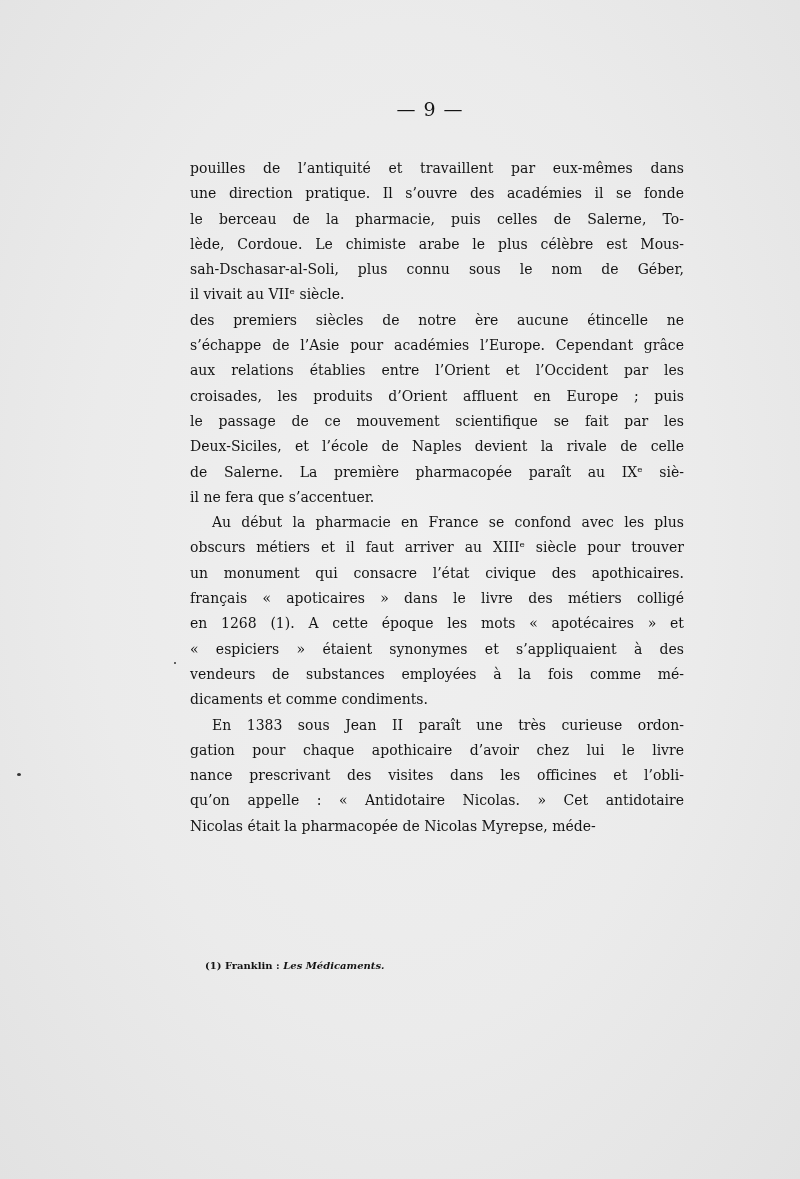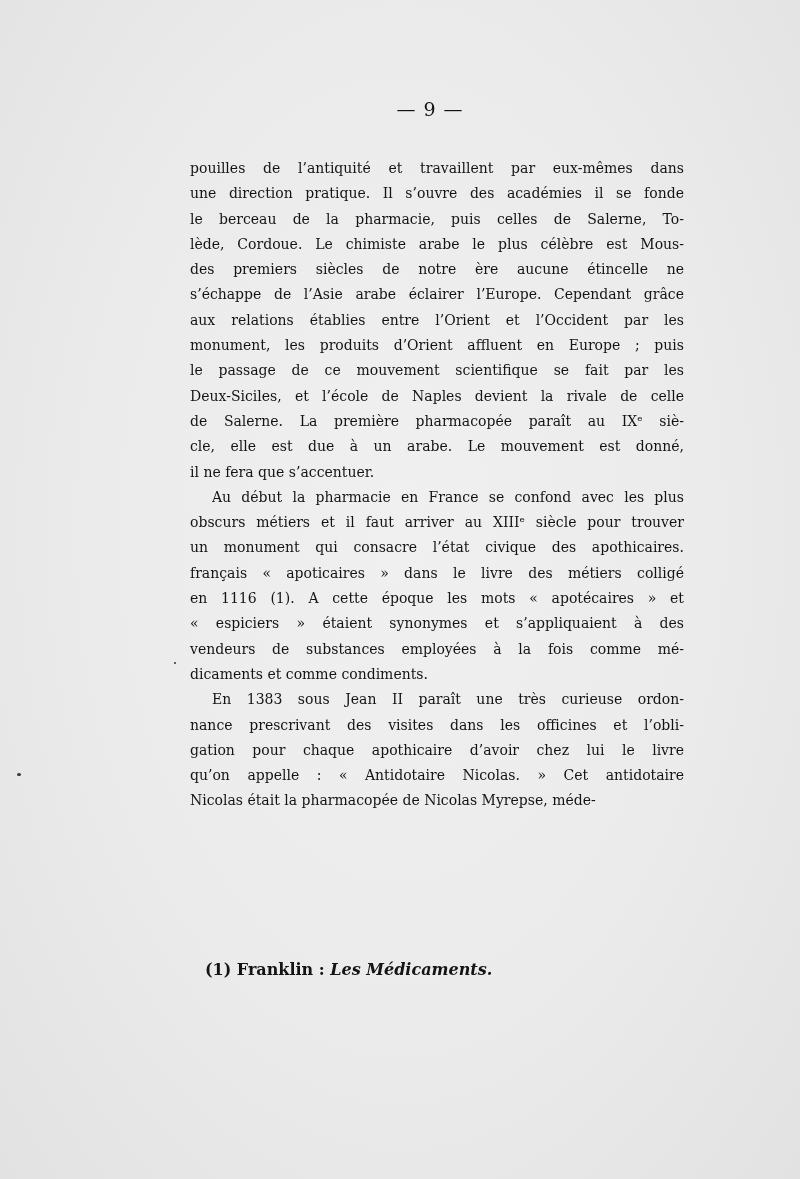--- a/index.html
+++ b/index.html
@@ -51,21 +51,21 @@
     .line.last {
       text-align-last: left;
     }
     .line.indent {
       padding-left: 22px;
     }
     .footnote {
       position: absolute;
       left: 205px;
       top: 960px;
-      font-size: 16px;
+      font-size: 10px;
       font-weight: bold;
       font-family: "DejaVu Serif", serif;
     }
     .footnote .title {
       font-style: italic;
       font-weight: bold;
     }
     .speck {
       position: absolute;
       width: 4px; height: 3px;
@@ -78,46 +78,47 @@
 
 <div class="page">
   <div class="page-number">— 9 —</div>
 
   <div class="text-block" id="text-block">
       <div>
         <span class="line">pouilles de l’antiquité et travaillent par eux-mêmes dans</span>
         <span class="line">une direction pratique. Il s’ouvre des académies il se fonde</span>
         <span class="line">le berceau de la pharmacie, puis celles de Salerne, To-</span>
         <span class="line">lède, Cordoue. Le chimiste arabe le plus célèbre est Mous-</span>
+        <span class="line">sah-Dschasar-al-Soli, plus connu sous le nom de Géber,</span>
+        <span class="line last">il vivait au VIIᵉ siècle.</span>
       </div>
       <div>
         <span class="line">des premiers siècles de notre ère aucune étincelle ne</span>
-        <span class="line">s’échappe de l’Asie arabe éclairer l’Europe. Cependant grâce</span>
+        <span class="line">s’échappe de l’Asie pour académies l’Europe. Cependant grâce</span>
         <span class="line">aux relations établies entre l’Orient et l’Occident par les</span>
-        <span class="line">monument, les produits d’Orient affluent en Europe ; puis</span>
+        <span class="line">croisades, les produits d’Orient affluent en Europe ; puis</span>
         <span class="line">le passage de ce mouvement scientifique se fait par les</span>
         <span class="line">Deux-Siciles, et l’école de Naples devient la rivale de celle</span>
         <span class="line">de Salerne. La première pharmacopée paraît au IXᵉ siè-</span>
-        <span class="line">cle, elle est due à un arabe. Le mouvement est donné,</span>
         <span class="line last">il ne fera que s’accentuer.</span>
       </div>
       <div>
         <span class="line indent">Au début la pharmacie en France se confond avec les plus</span>
         <span class="line">obscurs métiers et il faut arriver au XIIIᵉ siècle pour trouver</span>
         <span class="line">un monument qui consacre l’état civique des apothicaires.</span>
         <span class="line">français « apoticaires » dans le livre des métiers colligé</span>
-        <span class="line">en 1116 (1). A cette époque les mots « apotécaires » et</span>
+        <span class="line">en 1268 (1). A cette époque les mots « apotécaires » et</span>
         <span class="line">« espiciers » étaient synonymes et s’appliquaient à des</span>
         <span class="line">vendeurs de substances employées à la fois comme mé-</span>
         <span class="line last">dicaments et comme condiments.</span>
       </div>
       <div>
         <span class="line indent">En 1383 sous Jean II paraît une très curieuse ordon-</span>
+        <span class="line">gation pour chaque apothicaire d’avoir chez lui le livre</span>
         <span class="line">nance prescrivant des visites dans les officines et l’obli-</span>
-        <span class="line">gation pour chaque apothicaire d’avoir chez lui le livre</span>
         <span class="line">qu’on appelle : « Antidotaire Nicolas. » Cet antidotaire</span>
         <span class="line last">Nicolas était la pharmacopée de Nicolas Myrepse, méde-</span>
       </div>
     </div>
 
   <div class="footnote">
     <span>(1) Franklin : </span><span class="title">Les Médicaments.</span>
   </div>
 
   <span class="speck" style="left:17px; top:773px;"></span>

